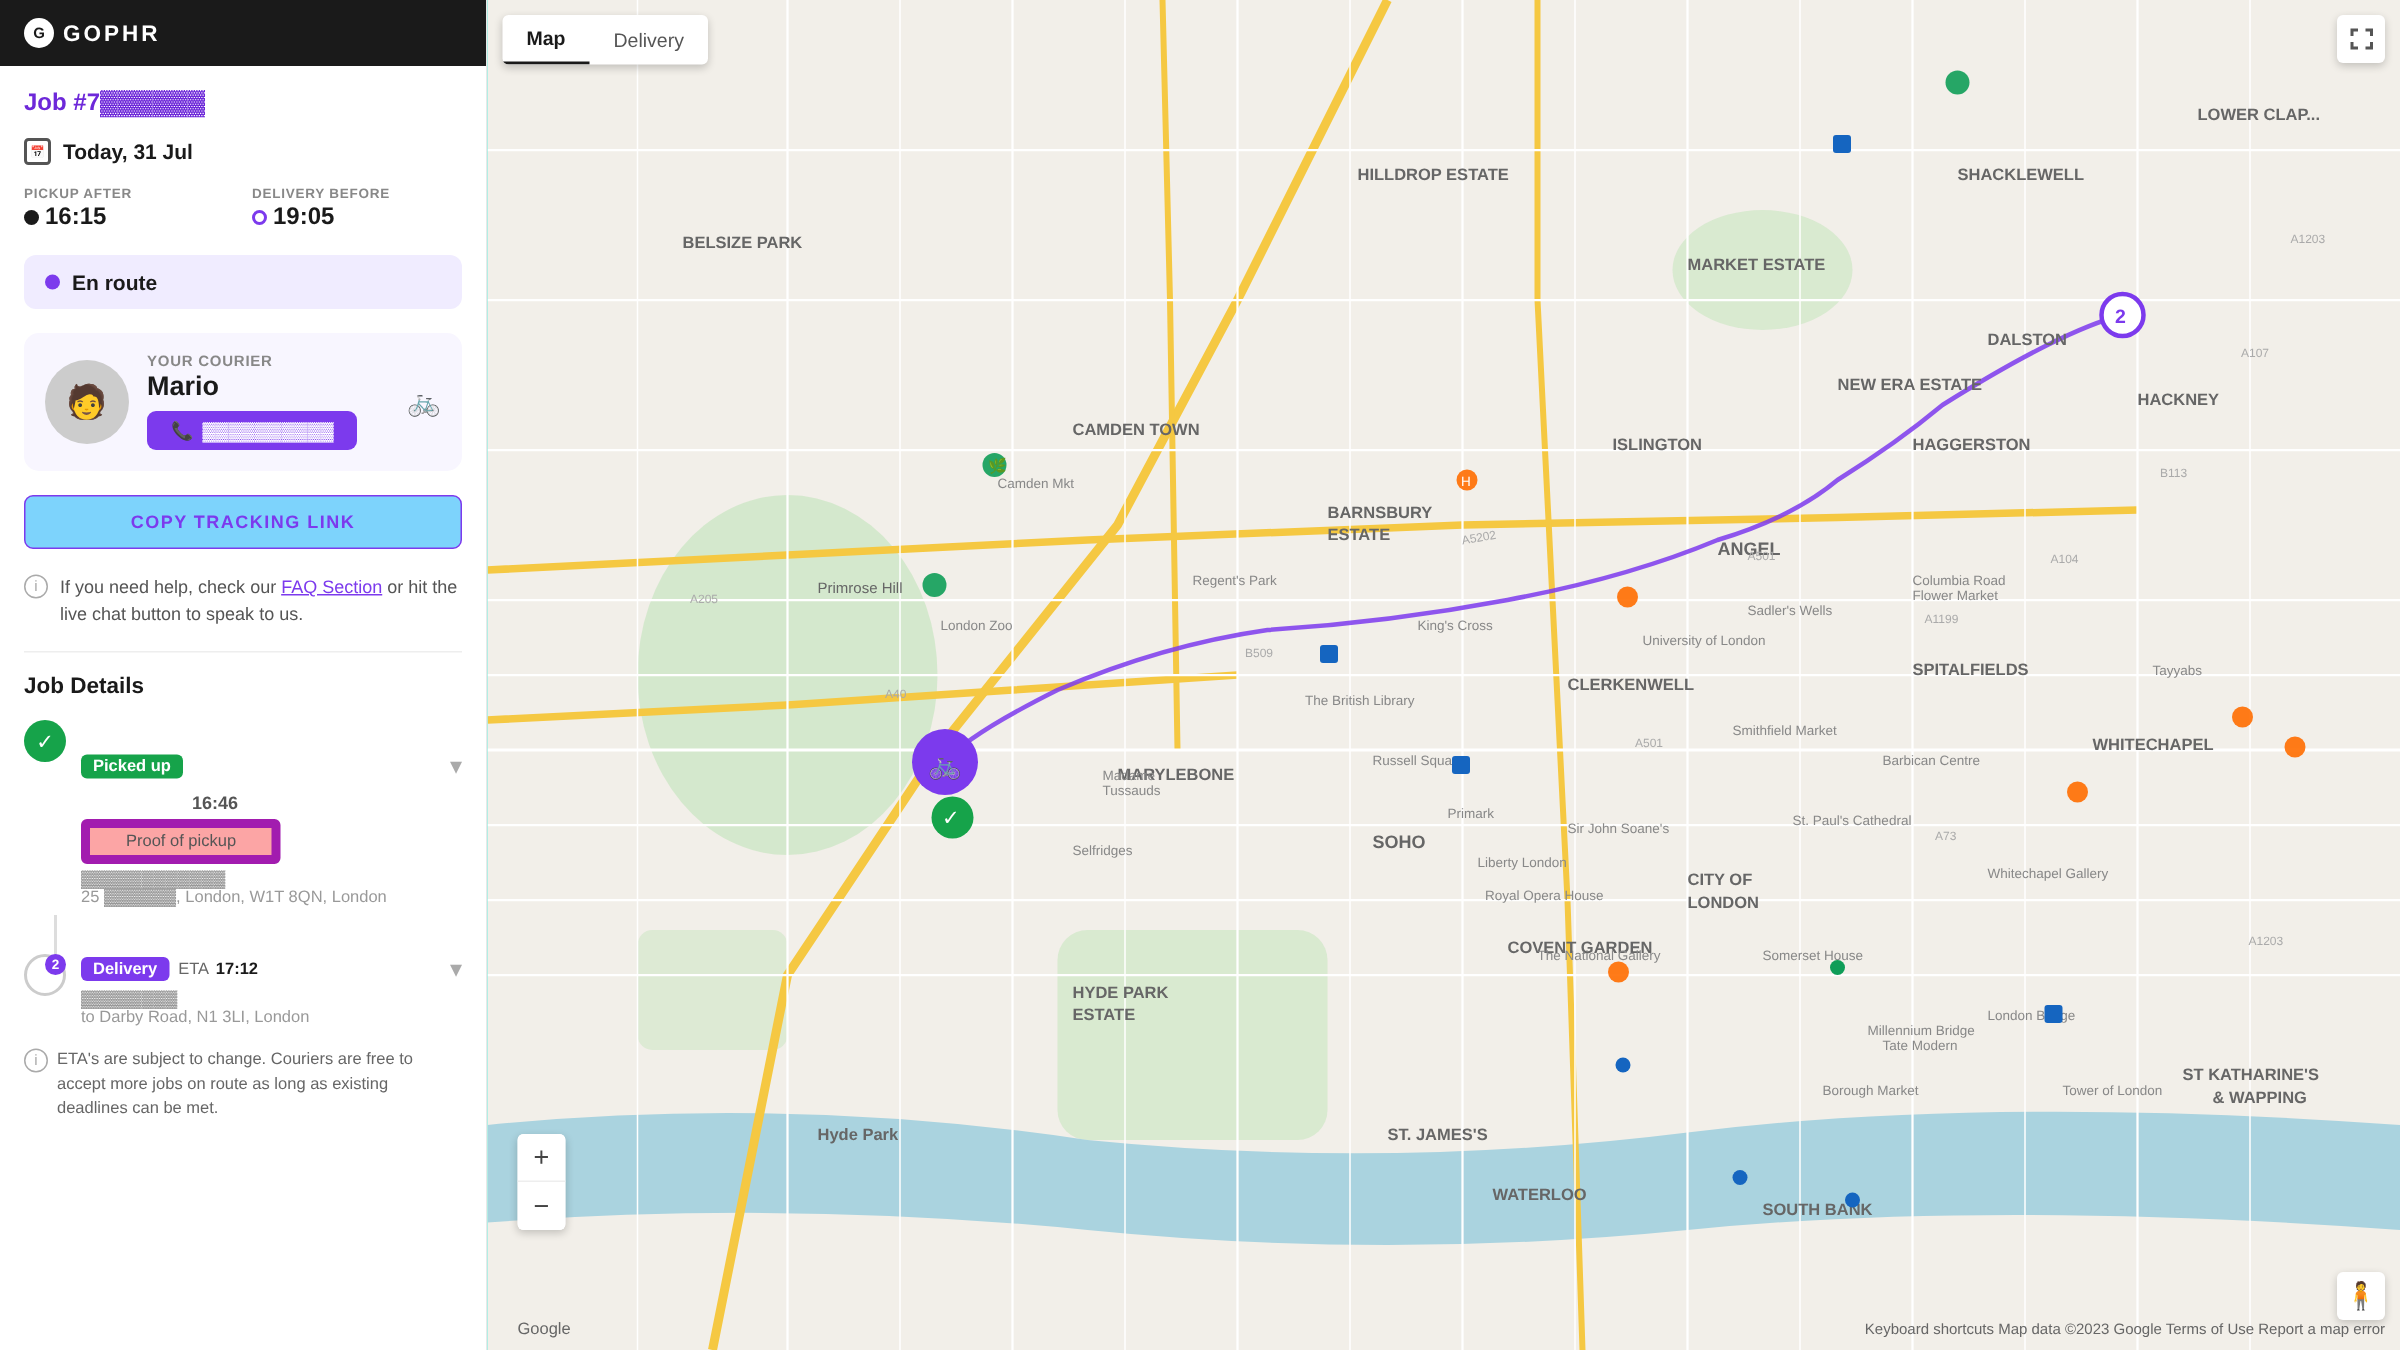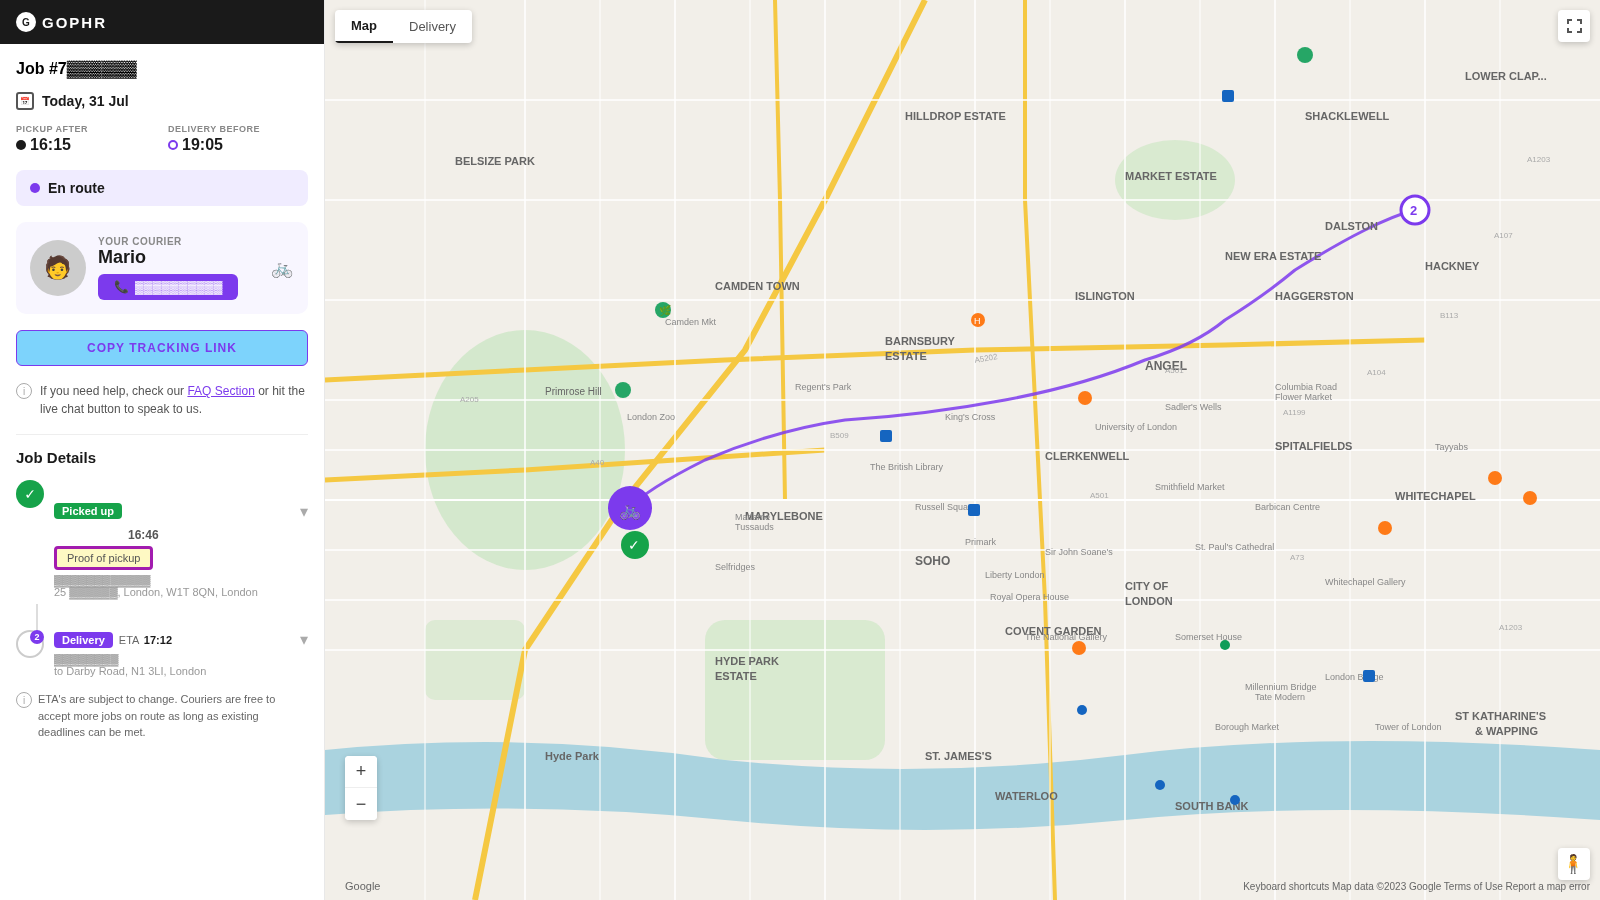--- a/index.html
+++ b/index.html
@@ -45,21 +45,21 @@
       letter-spacing: 2px;
     }
 
     .sidebar-content {
       padding: 16px;
     }
 
     .job-number {
       font-size: 16px;
       font-weight: 700;
-      color: #000000;
+      color: #6d28d9;
       margin-bottom: 14px;
     }
 
     .job-date-row {
       display: flex;
       align-items: center;
       gap: 8px;
       margin-bottom: 14px;
     }
     .job-date-row .date-text {
@@ -310,24 +310,24 @@
     .timeline-expand {
       color: #aaa;
       cursor: pointer;
       margin-left: auto;
     }
     .eta-badge {
       font-size: 11px;
       color: #666;
     }
     .proof-button {
-      background: #fef9c3;
-      border: 3px solid #a21caf;
+      background: #fca5a5;
+      border: 6px solid #a21caf;
       border-radius: 4px;
-      padding: 3px 10px;
+      padding: 3px 24px;
       font-size: 11px;
       color: #555;
       cursor: pointer;
       margin-bottom: 4px;
       display: inline-block;
     }
     .address-text {
       font-size: 11px;
       color: #999;
     }

